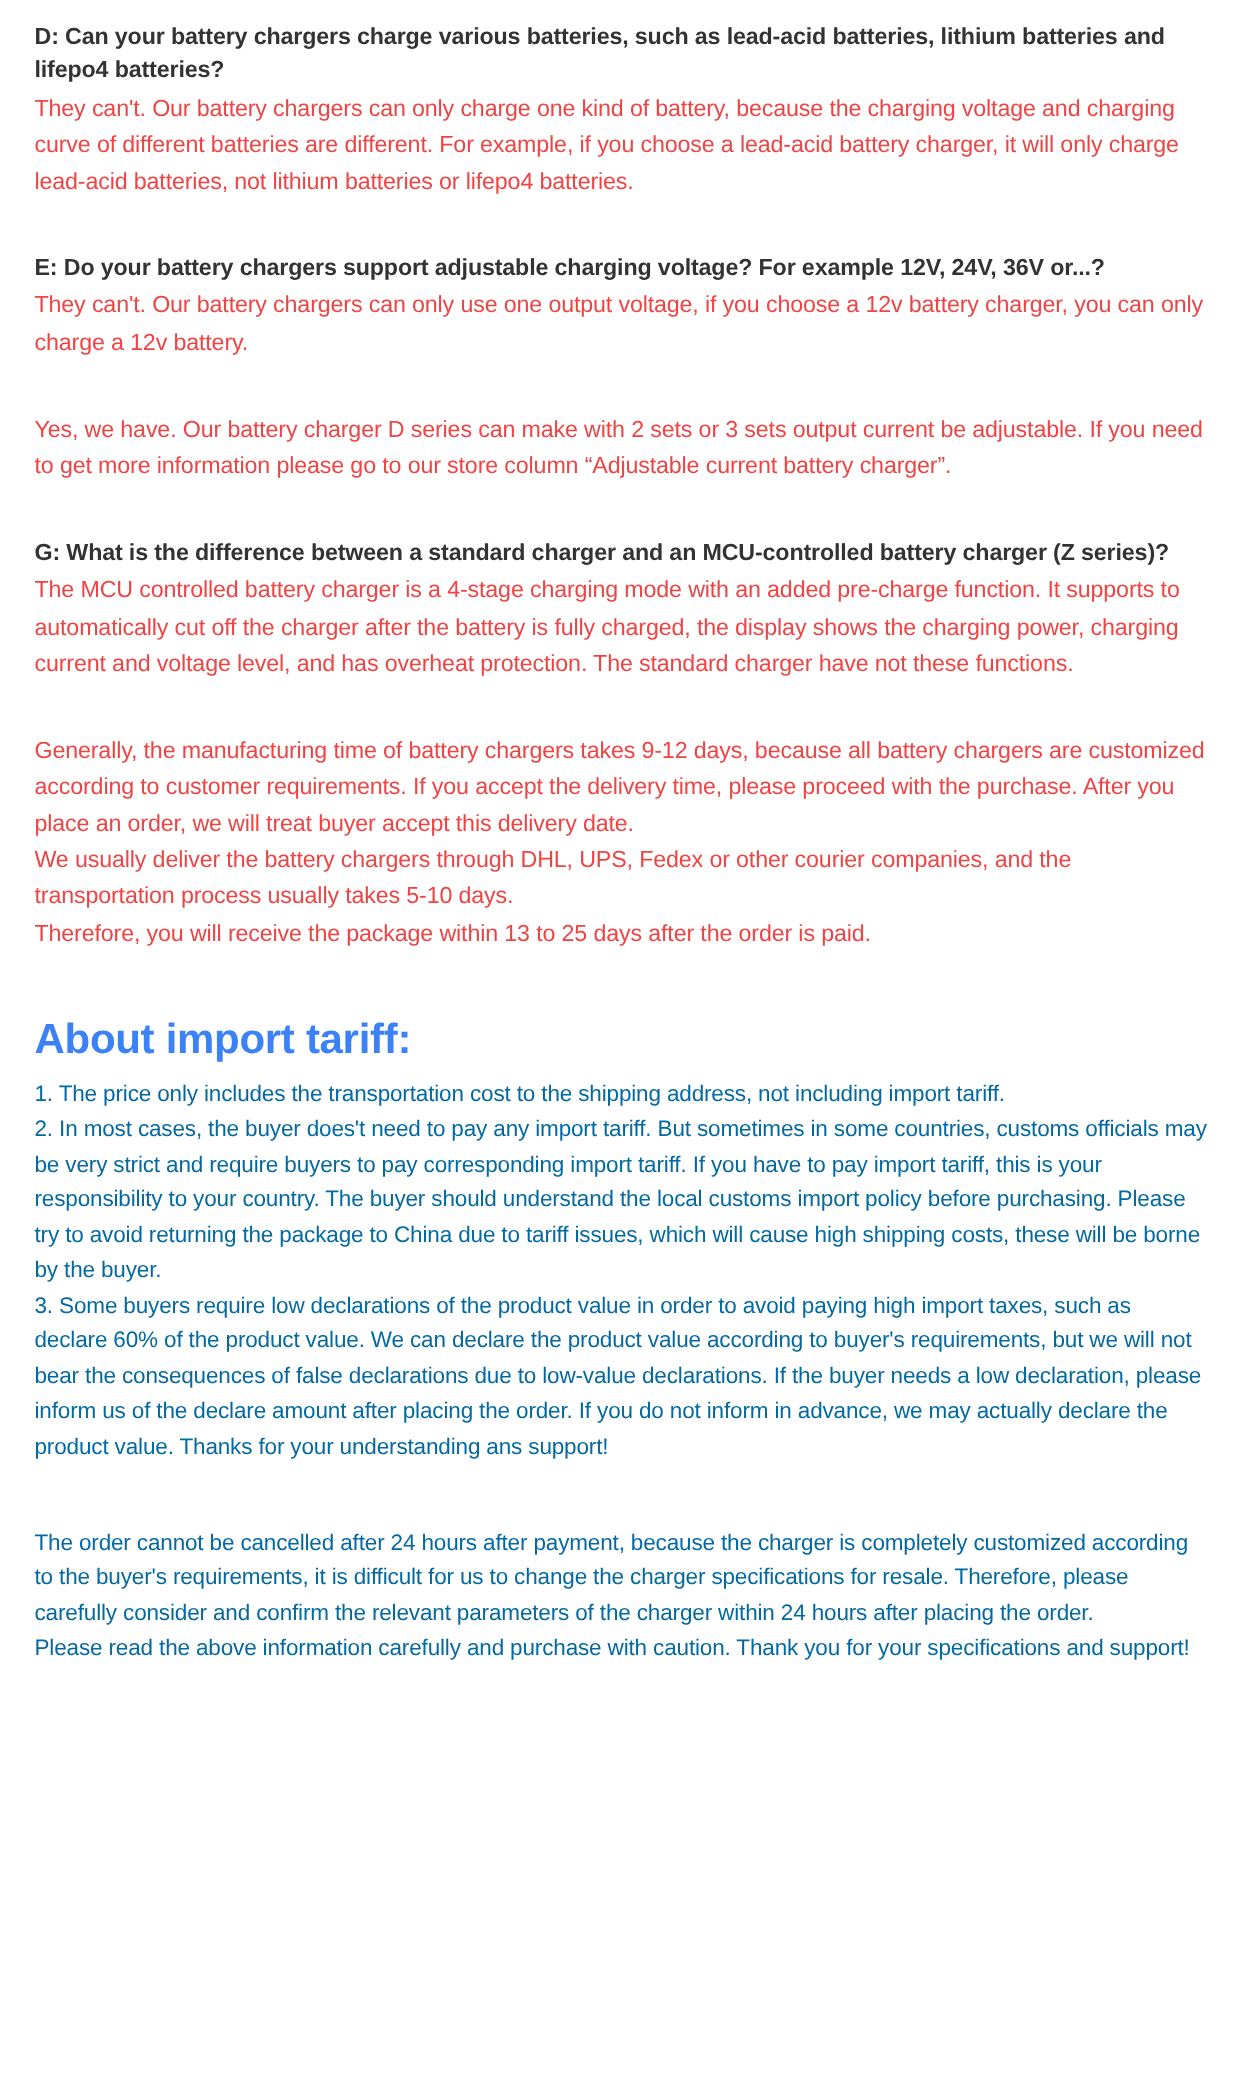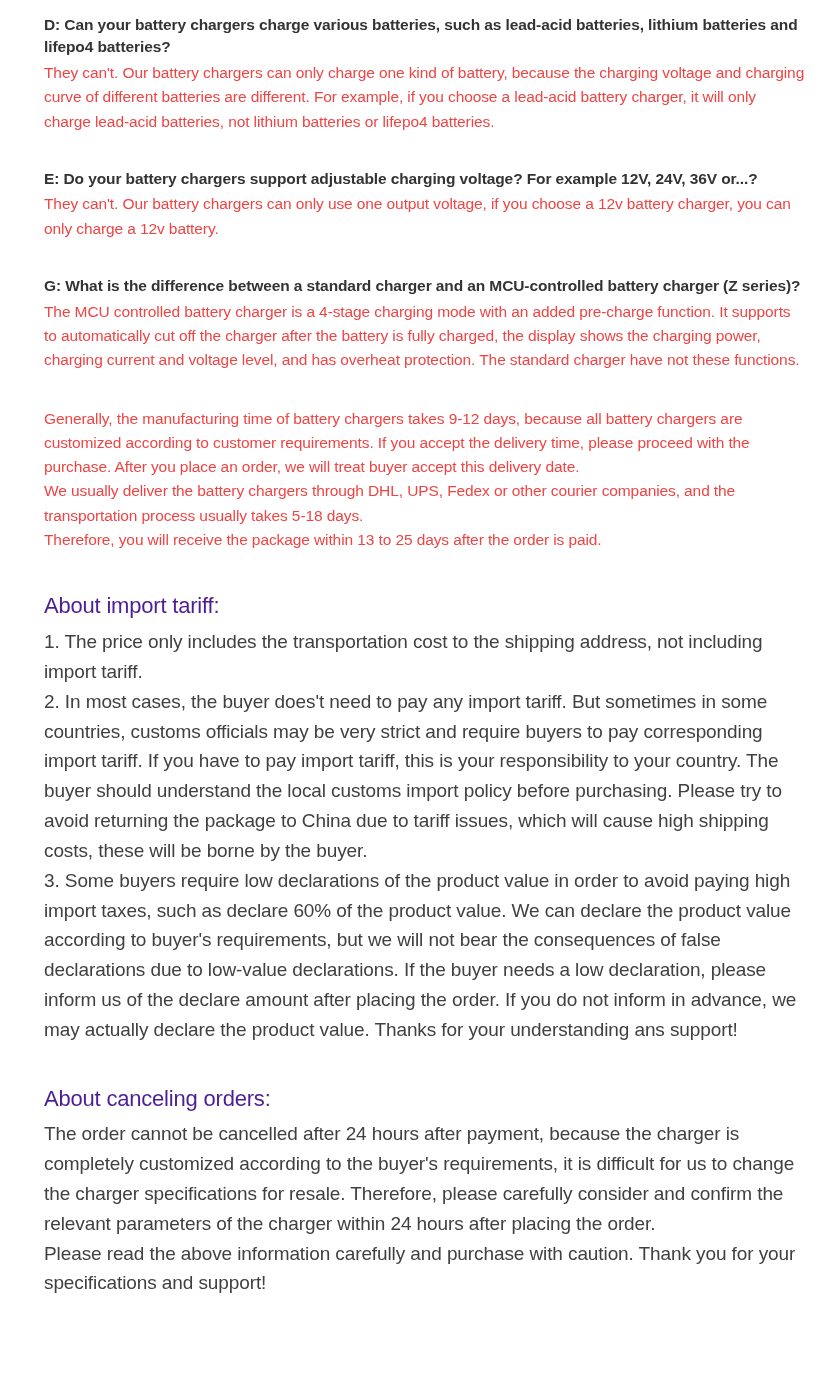--- a/index.html
+++ b/index.html
@@ -10,21 +10,21 @@
   body {
     width: 837px;
     min-height: 1395px;
     font-family: "Liberation Sans", sans-serif;
     color: #3b3b3b;
     -webkit-font-smoothing: antialiased;
   }
   .page {
     width: 837px;
     box-sizing: border-box;
-    padding: 14px 32px 10px 44px;
+    padding: 14px 32px 10px 23px;
   }
   .faq-block {
     margin-bottom: 34px;
   }
   .faq-block:last-of-type {
     margin-bottom: 0;
   }
   .q {
     font-size: 15.5px;
     font-weight: bold;
@@ -41,30 +41,30 @@
     margin: 0;
     letter-spacing: -0.1px;
   }
   .a + .a {
     margin-top: 0;
   }
   .section {
     margin-top: 40px;
   }
   .section-title {
-    color: #4c1d95;
-    font-size: 22px;
-    font-weight: normal;
+    color: #3b82f6;
+    font-size: 28px;
+    font-weight: bold;
     line-height: 1.3;
     margin: 0 0 6px 0;
     letter-spacing: -0.2px;
   }
   .section-body {
-    font-size: 19px;
-    color: #404040;
+    font-size: 15px;
+    color: #0369a1;
     line-height: 1.57;
     letter-spacing: -0.1px;
   }
   .section-body p {
     margin: 0;
   }
 </style>
 </head>
 <body>
 
@@ -74,43 +74,43 @@
     <p class="q">D:  Can your battery chargers charge various batteries, such as lead-acid batteries, lithium batteries and lifepo4 batteries?</p>
     <p class="a">They can't. Our battery chargers can only charge one kind of battery, because the charging voltage and charging curve of different batteries are different. For example, if you choose a lead-acid battery charger, it will only charge lead-acid batteries, not lithium batteries or lifepo4 batteries.</p>
   </div>
 
   <div class="faq-block">
     <p class="q">E:  Do your battery chargers support adjustable charging voltage? For example 12V, 24V, 36V or...?</p>
     <p class="a">They can't. Our battery chargers can only use one output voltage, if you choose a 12v battery charger, you can only charge a 12v battery.</p>
   </div>
 
   <div class="faq-block">
+    <p class="a">Yes, we have. Our battery charger D series can make with 2 sets or 3 sets output current be adjustable. If you need to get more information please go to our store column “Adjustable current battery charger”.</p>
   </div>
 
   <div class="faq-block">
     <p class="q">G:  What is the difference between a standard charger and an MCU-controlled battery charger (Z series)?</p>
     <p class="a">The MCU controlled battery charger is a 4-stage charging mode with an added pre-charge function. It supports to automatically cut off the charger after the battery is fully charged, the display shows the charging power, charging current and voltage level, and has overheat protection. The standard charger have not these functions.</p>
   </div>
 
   <div class="faq-block">
     <p class="a">Generally, the manufacturing time of battery chargers takes 9-12 days, because all battery chargers are customized according to customer requirements. If you accept the delivery time, please proceed with the purchase. After you place an order, we will treat buyer accept this delivery date.</p>
-    <p class="a">We usually deliver the battery chargers through DHL, UPS, Fedex or other courier companies, and the transportation process usually takes 5-18 days.</p>
+    <p class="a">We usually deliver the battery chargers through DHL, UPS, Fedex or other courier companies, and the transportation process usually takes 5-10 days.</p>
     <p class="a">Therefore, you will receive the package within 13 to 25 days after the order is paid.</p>
   </div>
 
   <div class="section">
     <h2 class="section-title">About import tariff:</h2>
     <div class="section-body">
       <p>1. The price only includes the transportation cost to the shipping address, not including import tariff.</p>
       <p>2. In most cases, the buyer does't need to pay any import tariff. But sometimes in some countries, customs officials may be very strict and require buyers to pay corresponding import tariff. If you have to pay import tariff, this is your responsibility to your country. The buyer should understand the local customs import policy before purchasing. Please try to avoid returning the package to China due to tariff issues, which will cause high shipping costs, these will be borne by the buyer.</p>
       <p>3. Some buyers require low declarations of the product value in order to avoid paying high import taxes, such as declare 60% of the product value. We can declare the product value according to buyer's requirements, but we will not bear the consequences of false declarations due to low-value declarations. If the buyer needs a low declaration, please inform us of the declare amount after placing the order. If you do not inform in advance, we may actually declare the product value. Thanks for your understanding ans support!</p>
     </div>
   </div>
 
   <div class="section">
-    <h2 class="section-title">About canceling orders:</h2>
     <div class="section-body">
       <p>The order cannot be cancelled after 24 hours after payment, because the charger is completely customized according to the buyer's requirements, it is difficult for us to change the charger specifications for resale. Therefore, please carefully consider and confirm the relevant parameters of the charger within 24 hours after placing the order.</p>
       <p>Please read the above information carefully and purchase with caution. Thank you for your specifications and support!</p>
     </div>
   </div>
 
 </div>
 
 </body></html>

